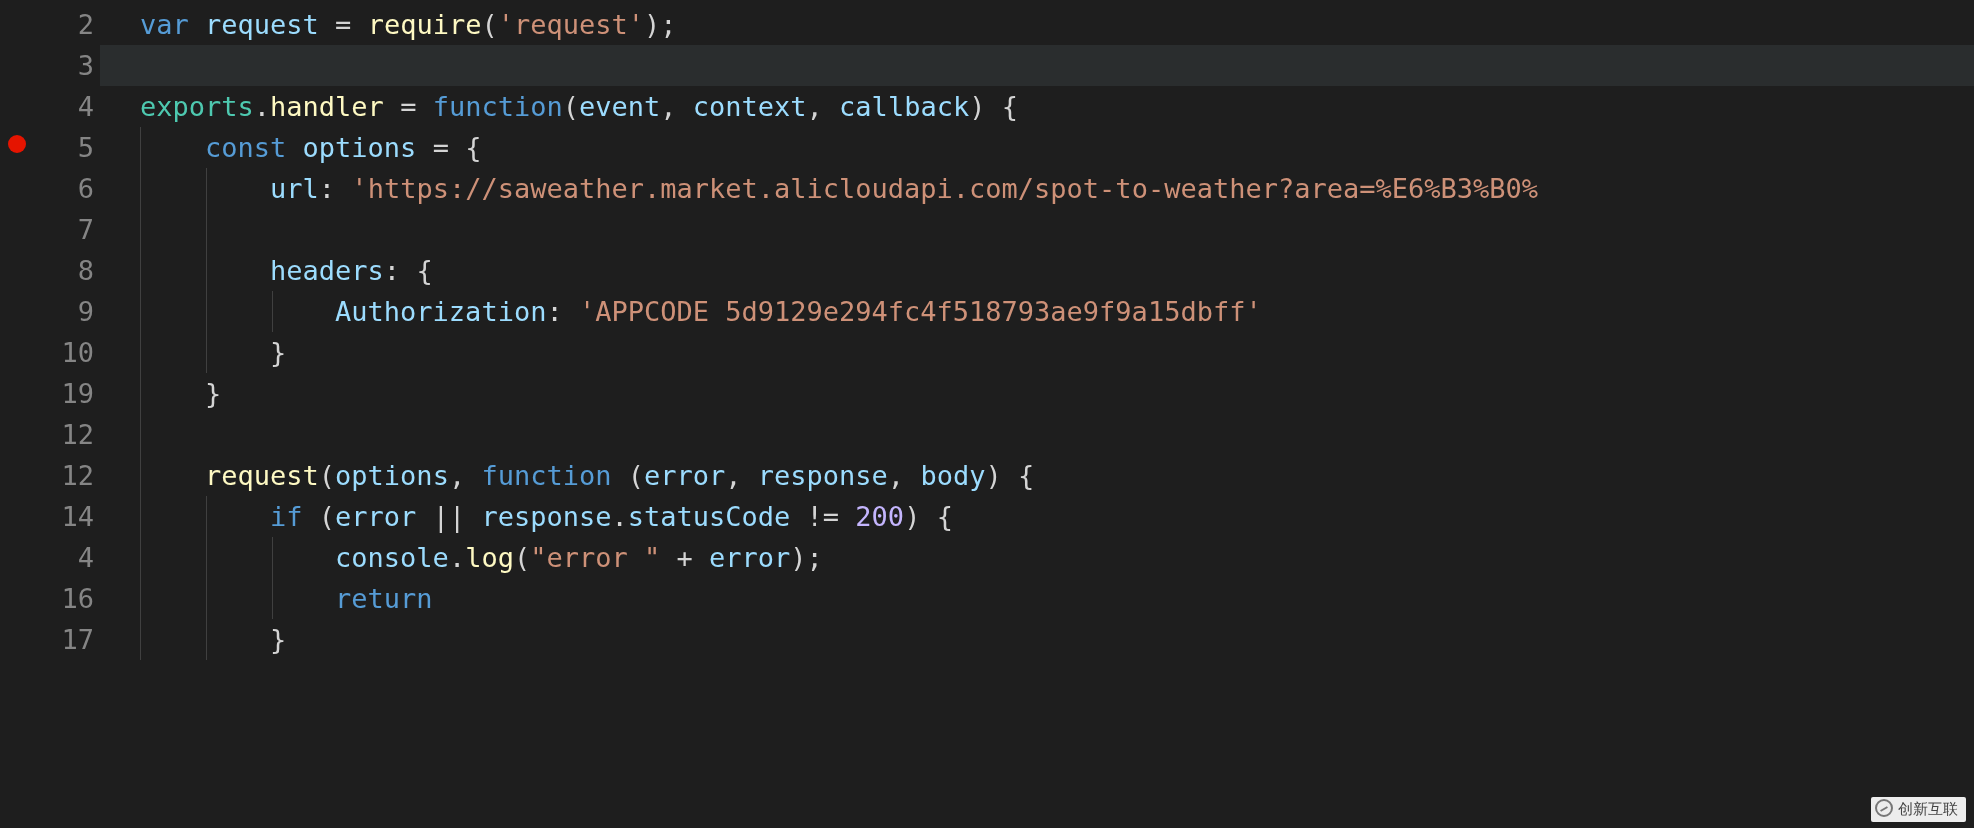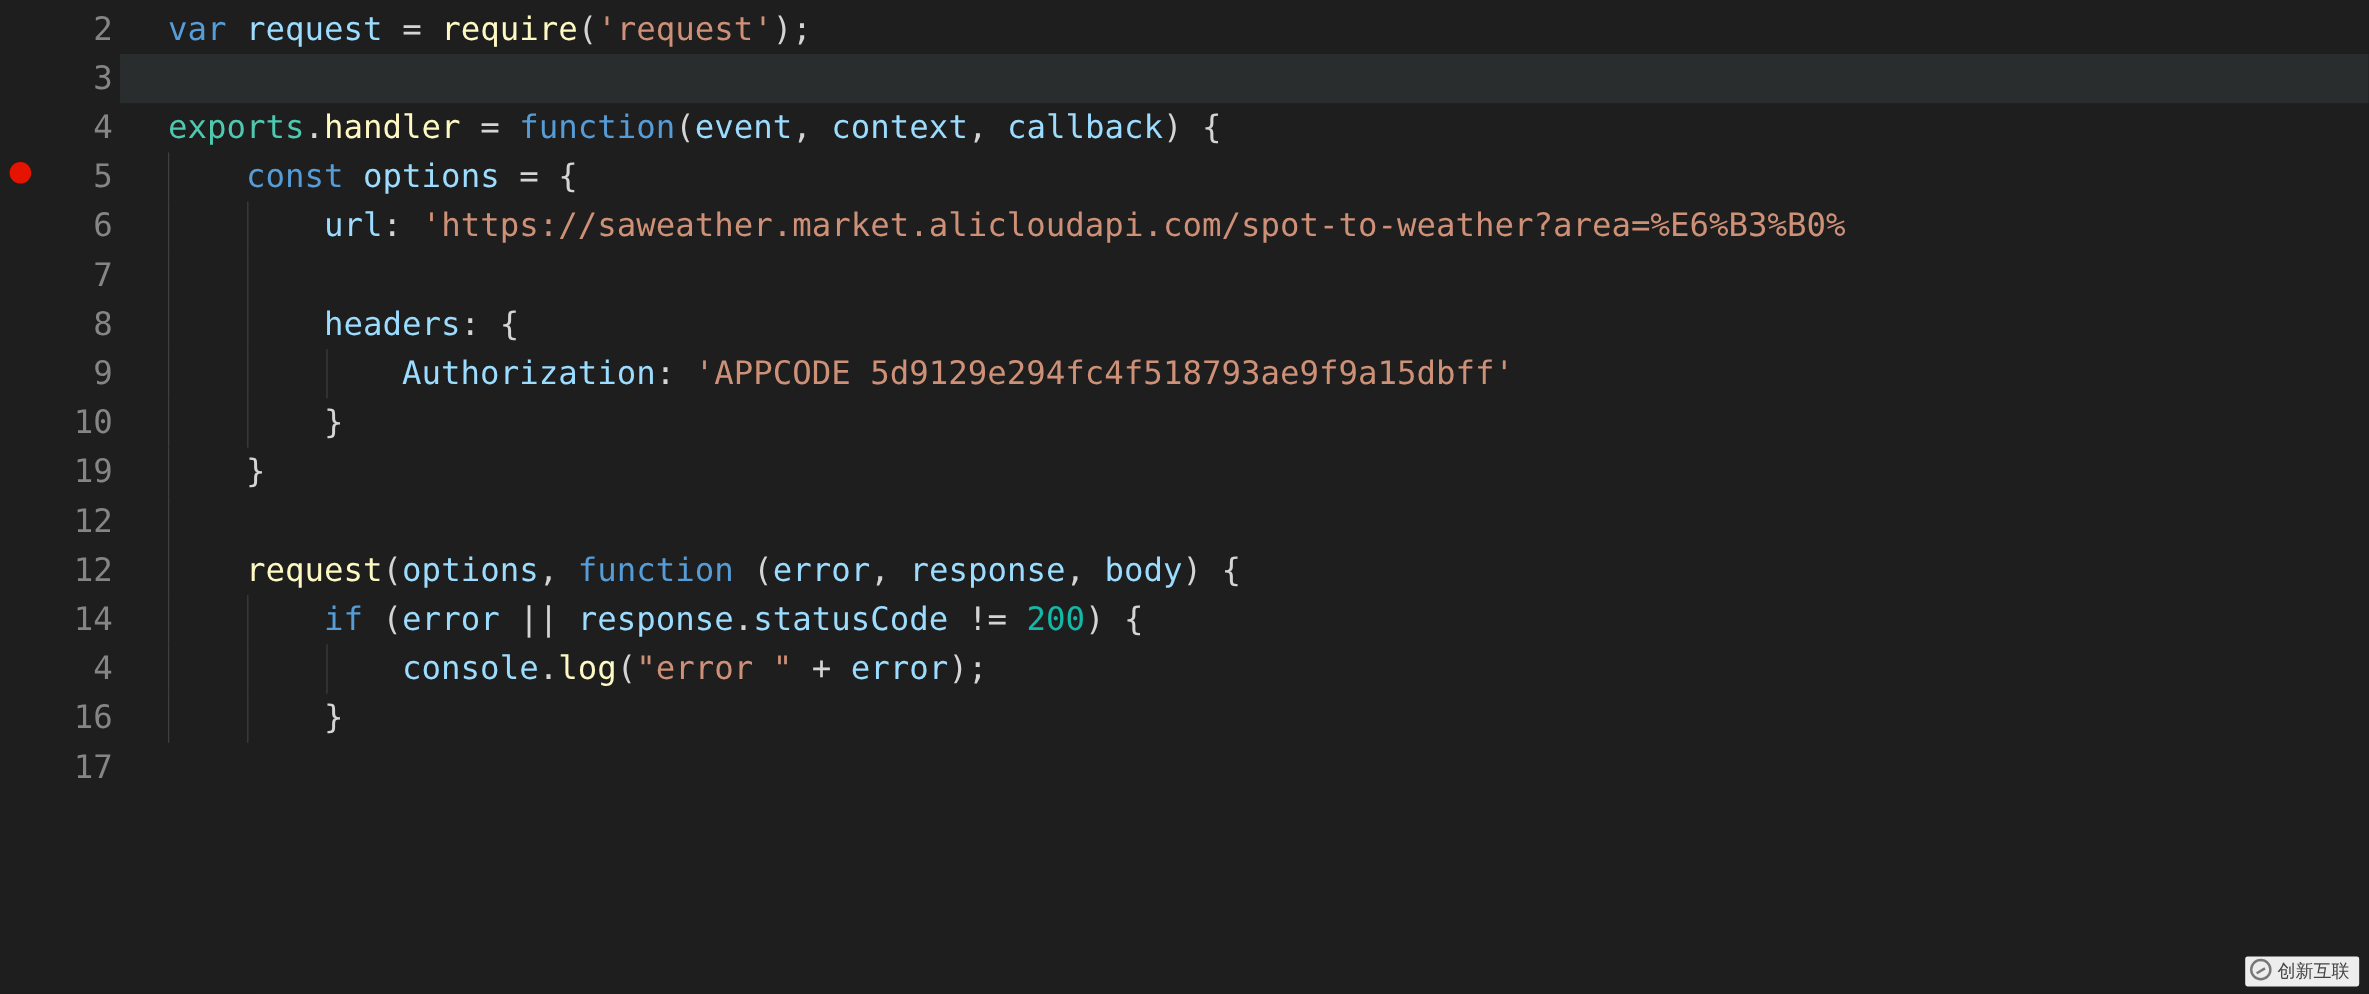--- a/index.html
+++ b/index.html
@@ -76,21 +76,21 @@
     position: absolute;
     line-height: 8px;
   }
 
   
   .tok-keyword   { color: #569CD6; }          
   .tok-default   { color: #D4D4D4; }
   .tok-variable  { color: #9CDCFE; }          
   .tok-func      { color: #fef9c3; }          
   .tok-string    { color: #CE9178; }          
-  .tok-number    { color: #14b8a6; }          
+  .tok-number    { color: #c4b5fd; }          
   .tok-operator  { color: #D4D4D4; }
   .tok-brace     { color: #D4D4D4; }
   .tok-paren     { color: #D4D4D4; }
   .tok-punct     { color: #D4D4D4; }
   .tok-module    { color: #4EC9B0; }          
   .underline { text-decoration-color: #CE9178; }
 
   .watermark {
     position: absolute;
     right: 8px;
@@ -168,20 +168,21 @@
     <div class="line"><span class="indent-guide" style="left:0px"></span><span class="tok-default">    </span><span class="tok-brace">}</span></div>
 
     <div class="line"><span class="indent-guide" style="left:0px"></span><span class="tok-default"></span></div>
 
     <div class="line"><span class="indent-guide" style="left:0px"></span><span class="tok-default">    </span><span class="tok-func">request</span><span class="tok-paren">(</span><span class="tok-variable">options</span><span class="tok-punct">,</span><span class="tok-default"> </span><span class="tok-keyword">function</span><span class="tok-default"> </span><span class="tok-paren">(</span><span class="tok-variable">error</span><span class="tok-punct">,</span><span class="tok-default"> </span><span class="tok-variable">response</span><span class="tok-punct">,</span><span class="tok-default"> </span><span class="tok-variable">body</span><span class="tok-paren">)</span><span class="tok-default"> </span><span class="tok-brace">{</span></div>
 
     <div class="line"><span class="indent-guide" style="left:0px"></span><span class="indent-guide" style="left:66px"></span><span class="tok-default">        </span><span class="tok-keyword">if</span><span class="tok-default"> </span><span class="tok-paren">(</span><span class="tok-variable">error</span><span class="tok-default"> </span><span class="tok-operator">||</span><span class="tok-default"> </span><span class="tok-variable">response</span><span class="tok-punct">.</span><span class="tok-variable">statusCode</span><span class="tok-default"> </span><span class="tok-operator">!=</span><span class="tok-default"> </span><span class="tok-number">200</span><span class="tok-paren">)</span><span class="tok-default"> </span><span class="tok-brace">{</span></div>
 
     <div class="line"><span class="indent-guide" style="left:0px"></span><span class="indent-guide" style="left:66px"></span><span class="indent-guide" style="left:132px"></span><span class="tok-default">            </span><span class="tok-variable">console</span><span class="tok-punct">.</span><span class="tok-func">log</span><span class="tok-paren">(</span><span class="tok-string">"error "</span><span class="tok-default"> </span><span class="tok-operator">+</span><span class="tok-default"> </span><span class="tok-variable">error</span><span class="tok-paren">)</span><span class="tok-punct">;</span></div>
 
+    <div class="line"><span class="indent-guide" style="left:0px"></span><span class="indent-guide" style="left:66px"></span><span class="indent-guide" style="left:132px"></span><span class="tok-default">            </span><span class="tok-keyword">return</span></div>
 
     <div class="line"><span class="indent-guide" style="left:0px"></span><span class="indent-guide" style="left:66px"></span><span class="tok-default">        </span><span class="tok-brace">}</span></div>
 
   </div>
 
   <div class="watermark">
     <span class="wm-icon"></span>
     <span>创新互联</span>
   </div>
 

